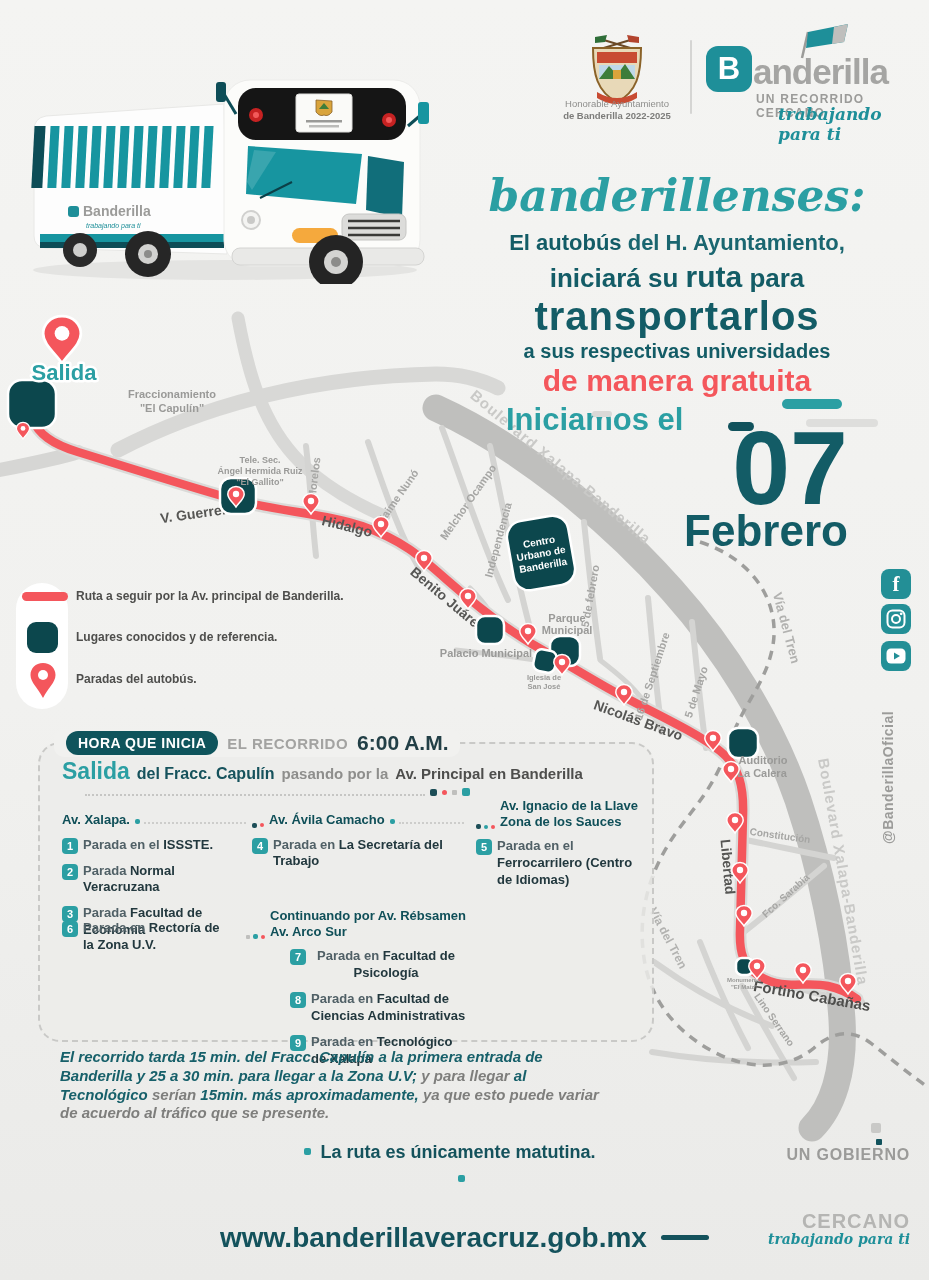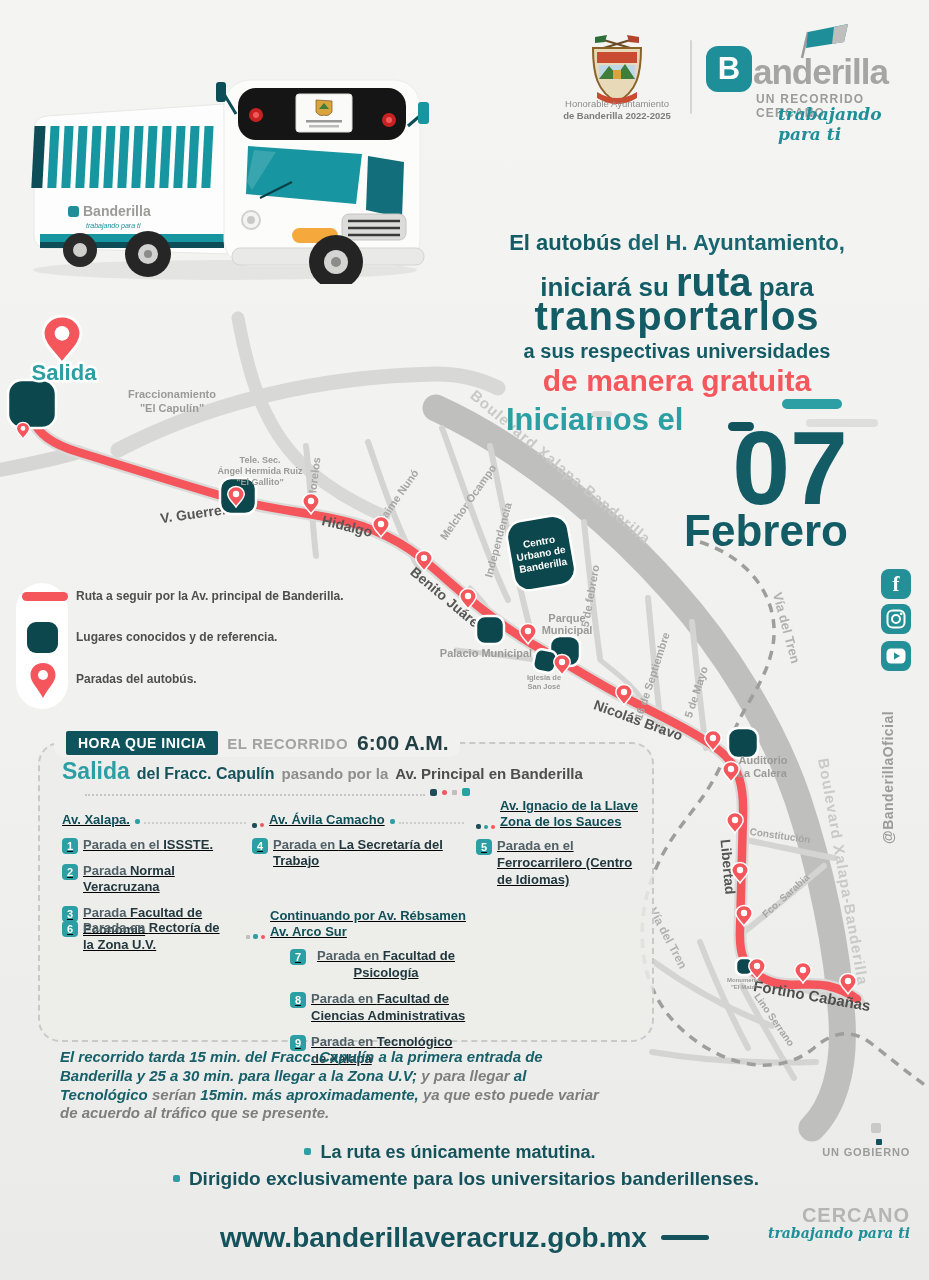--- a/index.html
+++ b/index.html
@@ -18,21 +18,21 @@
   .brand-tag1{left:756px;top:92px;font-size:12px;font-weight:bold;color:#9B9B99;letter-spacing:1.2px;}
   .brand-tag2{left:778px;top:104px;font-size:17px;color:#1E8F99;font-style:italic;font-family:"DejaVu Serif",serif;font-weight:bold;}
 
   
   .tline{left:425px;width:504px;text-align:center;color:#135C66;}
   .t1{top:138px;font-size:33px;font-weight:bold;letter-spacing:-0.5px;}
   .t2{top:170px;font-size:44px;font-style:italic;font-family:"DejaVu Serif",serif;font-weight:bold;color:#2B9FA3;}
   .t3{top:230px;font-size:22px;font-weight:bold;color:#1A6670;}
   .t3 .hard{color:#135C66;}
   .t4{top:260px;font-size:26px;font-weight:bold;}
-  .t4 .big{font-size:40px;margin-top:32px;}
+  .t4 .big{font-size:30px;margin-top:32px;}
   .t5{top:294px;font-size:40px;font-weight:bold;letter-spacing:1px;}
   .t6{top:340px;font-size:20px;font-weight:bold;}
   .t7{top:364px;font-size:30px;font-weight:bold;color:#F4575C;
       text-shadow:1px 1px 0 #F4F4F2,-1px -1px 0 #F4F4F2;}
   .t8{left:506px;top:402px;width:220px;text-align:left;font-size:31px;font-weight:bold;color:#2B9FA3;}
   .t-day{left:700px;top:416px;width:180px;text-align:center;font-size:104px;line-height:1;font-weight:bold;color:#135C66;
         text-shadow:3px 0 0 #F2F2F0,-3px 0 0 #F2F2F0,0 3px 0 #F2F2F0,0 -3px 0 #F2F2F0,2px 2px 0 #F2F2F0,-2px -2px 0 #F2F2F0;}
   .t-month{left:656px;top:506px;width:220px;text-align:center;font-size:44px;font-weight:bold;color:#135C66;
         text-shadow:2px 0 0 #F2F2F0,-2px 0 0 #F2F2F0,0 2px 0 #F2F2F0,0 -2px 0 #F2F2F0;}
   .dash{border-radius:6px;}
@@ -58,54 +58,54 @@
   .soc-yt{left:881px;top:641px;}
   .soc-handle{left:880px;top:684px;height:160px;writing-mode:vertical-rl;transform:rotate(180deg);
               font-size:14px;font-weight:bold;color:#9B9B99;letter-spacing:0.5px;}
 
   
   .panel{left:38px;top:742px;width:612px;height:296px;border:2px dashed #C9C9C7;border-radius:22px;
          background:rgba(236,236,234,0.85);}
   .panel .hdr{position:absolute;left:14px;top:-15px;display:flex;align-items:center;gap:9px;
               background:#F1F1EF;padding:2px 12px;border-radius:10px;}
   .badge{background:#0F545C;color:#fff;font-size:14px;font-weight:bold;letter-spacing:0.5px;
-         padding:4px 12px;border-radius:2px;}
+         padding:4px 12px;border-radius:12px;}
   .recorrido{font-size:15px;font-weight:bold;color:#A3A3A1;letter-spacing:0.5px;}
   .time{font-size:21px;font-weight:bold;color:#223F46;}
   .salida-row{position:absolute;left:22px;top:14px;display:flex;align-items:baseline;gap:7px;white-space:nowrap;}
   .sal-word{font-size:23px;font-weight:bold;color:#2B9FA3;}
   .sal-from{font-size:16px;font-weight:bold;color:#16525C;}
   .sal-mid{font-size:15px;font-weight:600;color:#8E8E8C;}
   .sal-route{font-size:15px;font-weight:bold;color:#4E4E4C;}
   .sal-leader{position:absolute;left:45px;top:50px;width:340px;border-top:2px dotted #C6C6C4;}
   .sal-sqs{position:absolute;left:390px;top:44px;display:flex;align-items:center;gap:5px;}
   .sqd{width:7px;height:7px;background:#1D4E57;border-radius:2px;display:inline-block;}
   .sqg{width:5px;height:5px;background:#BFBFBD;border-radius:1px;display:inline-block;}
   .sqt{width:8px;height:8px;background:#2B9FA3;border-radius:2px;display:inline-block;}
   .dotr{width:5px;height:5px;background:#F4565C;border-radius:50%;display:inline-block;}
-  .group{position:absolute;text-decoration:underline;}
+  .group{position:absolute;}
   .ghead{display:flex;align-items:flex-end;}
   .ghead .txt{font-size:13px;font-weight:bold;color:#0F4F58;line-height:1.2;}
   .lead{flex:1;border-bottom:2px dotted #CDCDCB;margin:0 4px 4px 4px;min-width:12px;}
   .presq{display:inline-flex;align-items:center;gap:3px;margin-right:5px;}
   .item{display:flex;gap:5px;margin-top:9px;align-items:flex-start;}
   .num{flex:0 0 16px;width:16px;height:16px;background:#2B9FA3;color:#fff;border-radius:4px;
        font-size:11px;font-weight:bold;display:inline-flex;align-items:center;justify-content:center;margin-top:1px;}
   .itxt{font-size:13px;line-height:1.3;color:#506066;font-weight:600;}
   .itxt b{color:#22383E;font-weight:bold;}
 
   
   .notes{left:60px;top:1048px;width:548px;font-size:15px;line-height:1.25;font-weight:bold;font-style:italic;}
   .seg-teal{color:#17606A;}
   .seg-gray{color:#7E7E7C;}
   .bullets1{left:140px;top:1142px;width:620px;text-align:center;font-size:18px;font-weight:bold;color:#14525C;}
   .bullets2{left:56px;top:1168px;width:820px;text-align:center;font-size:19px;font-weight:bold;color:#14525C;}
   .bsq{display:inline-block;width:7px;height:7px;background:#2B9FA3;border-radius:2px;margin-right:9px;vertical-align:3px;}
   .gov{left:760px;top:1146px;width:150px;text-align:right;}
-  .gov .g1{font-size:11px;font-weight:bold;color:#9B9B99;letter-spacing:0.8px;}
+  .gov .g1{font-size:16px;font-weight:bold;color:#9B9B99;letter-spacing:0.8px;}
   .gov .g2{font-size:20px;font-weight:bold;color:#B5B5B3;letter-spacing:1px;line-height:0.95;margin-top:48px;}
   .gov .g3{font-size:14px;color:#1E8F99;font-style:italic;font-family:"DejaVu Serif",serif;font-weight:bold;}
   .gsq1{left:871px;top:1123px;width:10px;height:10px;background:#C9C9C7;border-radius:2px;}
   .gsq2{left:876px;top:1139px;width:6px;height:6px;background:#11525C;border-radius:1px;}
   .footer{left:0;top:1222px;width:929px;text-align:center;font-size:28px;font-weight:bold;color:#14525C;}
   .dashline{display:inline-block;width:48px;height:5px;border-radius:2.5px;background:#14525C;margin-left:14px;vertical-align:7px;}
 </style>
 </head>
 <body>
 
@@ -360,20 +360,21 @@
     </div>
   <div class="abs brand-name">anderilla</div>
   <svg class="abs" style="left:796px;top:22px;" width="60" height="38" viewBox="0 0 60 38">
     <line x1="6" y1="36" x2="12" y2="10" stroke="#9B9B99" stroke-width="2.5"></line>
     <polygon points="12,10 52,2 48,20 10,26" fill="#1E8F99"></polygon>
     <polygon points="38,5 52,2 48,20 36,22" fill="#BFBFBD"></polygon>
   </svg>
   <div class="abs brand-tag1">UN RECORRIDO CERCANO</div>
   <div class="abs brand-tag2">trabajando para ti</div>
 
+  <div class="abs tline t2">banderillenses:</div>
   <div class="abs tline t3"><span class="hard">El autobús</span><span> del H. Ayuntamiento,</span></div>
   <div class="abs tline t4"><span>iniciará su </span><span class="big">ruta</span><span> para</span></div>
   <div class="abs tline t5">transportarlos</div>
   <div class="abs tline t6">a sus respectivas universidades</div>
   <div class="abs tline t7">de manera gratuita</div>
   <div class="abs t8">Iniciamos el</div>
   <div class="abs t-day">07</div>
   <div class="abs t-month">Febrero</div>
   <div class="abs dash dash1"></div>
   <div class="abs dash dash2"></div>
@@ -509,21 +510,21 @@
           <span class="itxt" style="max-width:160px;"><span>Parada en </span><b>Tecnológico de Xalapa</b></span>
         </div>
     </div>
   </div>
 
   <div class="abs notes">
     <span class="seg-teal">El recorrido tarda 15 min. del Fracc. Capulín a la primera entrada de Banderilla y 25 a 30 min. para llegar a la Zona U.V;</span><span class="seg-gray"> y para llegar </span><span class="seg-teal">al Tecnológico </span><span class="seg-gray">serían </span><span class="seg-teal">15min. más aproximadamente, </span><span class="seg-gray">ya que esto puede variar de acuerdo al tráfico que se presente.</span>
   </div>
 
   <div class="abs bullets1"><span class="bsq"></span><span>La ruta es únicamente matutina.</span></div>
-  <div class="abs bullets2"><span class="bsq"></span><span>Dirigido exclusivamente para los universitarios banderillenses.</span></div>
+  <div class="abs bullets2"><span class="bsq"></span></div>
 
   <div class="abs gsq1"></div>
   <div class="abs gsq2"></div>
   <div class="abs gov">
     <div class="g1">UN GOBIERNO</div>
     <div class="g2">CERCANO</div>
     <div class="g3">trabajando para ti</div>
   </div>
   <div class="abs footer"><span>www.banderillaveracruz.gob.mx</span><span class="dashline"></span></div>
 

